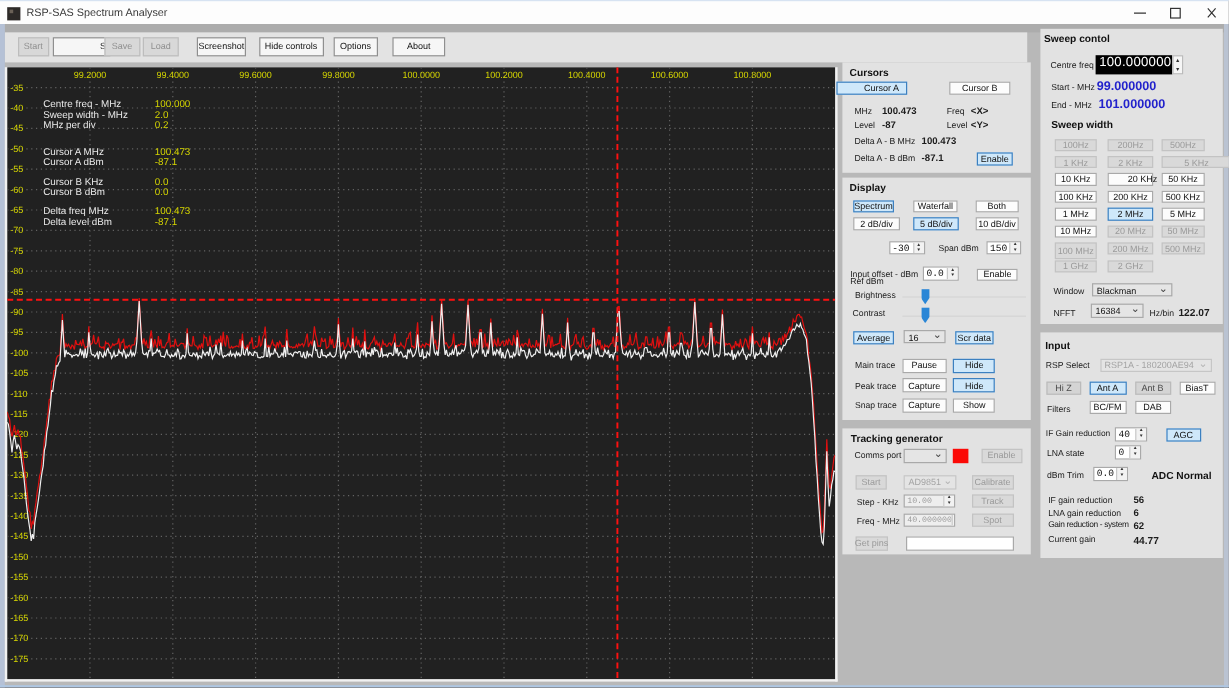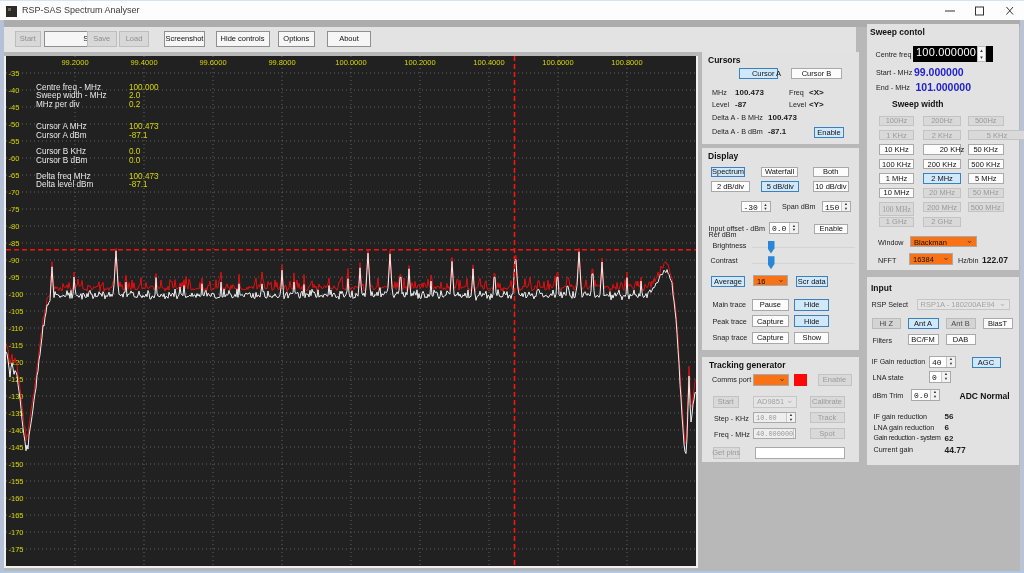--- a/index.html
+++ b/index.html
@@ -27,21 +27,21 @@
 .btn.dis2 { background:#d9d9d9; border-color:#c3c3c3; color:#9a9a9a; }
 .btn.tog { background:#d4d4d4; border-color:#bbb; color:#4a4a4a; }
 .spin { position:absolute; display:flex; background:#fff; border:1px solid #a9a9a9; font-size:8px; }
 .spin span { flex:1; padding:1px 0 0 2px; color:#111; }
 .spin .sp { width:9px; flex-shrink:0; display:flex; flex-direction:column; background:#f2f2f2; border-left:1px solid #c9c9c9; }
 .spin .sp i { flex:1; font-style:normal; font-size:4px; color:#333; display:flex; align-items:center; justify-content:center; }
 .spin { overflow:hidden;font-family:Liberation Mono, monospace; }
 .spin.dis { background:#eee; }
 .spin.dis span { font-size:6.9px; }
 .spin.dis span { color:#9a9a9a; }
-.combo { position:absolute; display:flex; background:#f97316; border:1px solid #a9a9a9; font-size:7.5px; overflow:hidden; }
+.combo { position:absolute; display:flex; background:#e5e5e5; border:1px solid #a9a9a9; font-size:7.5px; overflow:hidden; }
 .combo span { flex:1; padding:0.5px 0 0 3px; color:#111; white-space:nowrap; }
 .combo b { width:12px; font-weight:normal; color:#444; font-size:9px; line-height:7px; text-align:center; }
 .combo.dis { background:#e4e4e4; border-color:#c6c6c6; }
 .combo.dis span { color:#a3a3a3; }
 .combo.dis b { color:#b5b5b5; }
 .cfreq { position:absolute; background:#000; color:#fff; font-size:11px; padding-left:3px; letter-spacing:0.2px; }
 .cfspin { position:absolute; background:#f6f6f6; border:1px solid #bbb; display:flex; flex-direction:column; }
 .cfspin i { flex:1; font-style:normal; font-size:4.5px; color:#333; display:flex; align-items:center; justify-content:center; }
 .bluev { position:absolute; color:#2222cc; font-weight:bold; font-size:10.5px; }
 .thumb { position:absolute; width:7px; height:13px; background:#2a86d6;
@@ -180,21 +180,21 @@
 <div class="tbtn dis" style="left:14.5px;top:31px;width:26.5px;height:15.5px;">Start</div>
 <div class="tbtn" style="left:44px;top:31px;width:30px;height:15.5px;padding-left:46px;">Stop</div>
 <div class="tbtn dis" style="left:87px;top:31px;width:29.5px;height:15.5px;">Save</div>
 <div class="tbtn dis" style="left:119px;top:31px;width:30px;height:15.5px;">Load</div>
 <div class="tbtn" style="left:164px;top:31px;width:41px;height:15.5px;">Screenshot</div>
 <div class="tbtn" style="left:215.5px;top:31px;width:54px;height:15.5px;">Hide controls</div>
 <div class="tbtn" style="left:278px;top:31px;width:36.5px;height:15.5px;">Options</div>
 <div class="tbtn" style="left:327px;top:31px;width:44px;height:15.5px;">About</div>
 <div class="panel" style="left:702px;top:52px;width:157px;height:92px;"></div>
 <div class="ptitle" style="left:708px;top:55px;width:100px;height:10px;">Cursors</div>
-<div class="btn sel" style="left:739px;top:68px;width:39px;height:11px;padding-left:16px;">Cursor A</div>
+<div class="btn sel" style="left:697px;top:68px;width:59px;height:11px;padding-left:16px;">Cursor A</div>
 <div class="btn" style="left:791px;top:68px;width:51px;height:11px;">Cursor B</div>
 <div class="lbl" style="left:712px;top:88px;width:30px;height:9px;">MHz</div>
 <div class="lbl b" style="left:735px;top:88px;width:45px;height:9px;">100.473</div>
 <div class="lbl" style="left:789px;top:88px;width:25px;height:9px;">Freq</div>
 <div class="lbl b" style="left:809px;top:88px;width:25px;height:9px;">&lt;X&gt;</div>
 <div class="lbl" style="left:712px;top:100px;width:30px;height:9px;">Level</div>
 <div class="lbl b" style="left:735px;top:100px;width:30px;height:9px;">-87</div>
 <div class="lbl" style="left:789px;top:100px;width:25px;height:9px;">Level</div>
 <div class="lbl b" style="left:809px;top:100px;width:25px;height:9px;">&lt;Y&gt;</div>
 <div class="lbl" style="left:712px;top:113px;width:60px;height:9px;">Delta A - B MHz</div>
@@ -287,49 +287,49 @@
       <i>▲</i>
       <i>▼</i>
     </div>
   </div>
 <div class="btn dis2" style="left:809.5px;top:427.5px;width:35px;height:11.5px;">Spot</div>
 <div class="btn dis2" style="left:713px;top:447px;width:26.5px;height:11.5px;">Get pins</div>
 <div style="position:absolute;left:754.5px;top:446.5px;width:90px;height:12px;background:#fff;border:1px solid #a9a9a9"></div>
 <div class="panel" style="left:867px;top:24px;width:152px;height:246px;"></div>
 <div class="ptitle" style="left:870px;top:27px;width:100px;height:10px;">Sweep contol</div>
 <div class="lbl" style="left:875.5px;top:50px;width:40px;height:9px;">Centre freq</div>
-<div class="cfreq" style="left:913px;top:45.5px;width:80px;height:16px">100.000000</div>
+<div class="cfreq" style="left:913px;top:45.5px;width:64px;height:16px">100.000000</div>
 <div class="cfspin" style="left:977px;top:45.5px;width:9px;height:16px">
     <i>▲</i>
     <i>▼</i>
   </div>
 <div class="lbl" style="left:876px;top:68px;width:52px;height:9px;">Start - MHz</div>
 <div class="bluev" style="left:914px;top:66px;width:70px;height:12px;">99.000000</div>
 <div class="lbl" style="left:876px;top:82.5px;width:40px;height:9px;">End - MHz</div>
 <div class="bluev" style="left:915.5px;top:80.5px;width:75px;height:12px;">101.000000</div>
-<div class="ptitle" style="left:876px;top:99px;width:100px;height:10px;margin-left:16px;">Sweep width</div>
+<div class="ptitle" style="left:876px;top:99px;width:100px;height:10px;">Sweep width</div>
 <div class="btn dis2" style="left:879px;top:115.5px;width:35px;height:10.3px;">100Hz</div>
 <div class="btn dis2" style="left:923px;top:115.5px;width:38px;height:10.3px;">200Hz</div>
 <div class="btn dis2" style="left:967.5px;top:115.5px;width:36.5px;height:10.3px;">500Hz</div>
 <div class="btn dis2" style="left:879px;top:129.95px;width:35px;height:10.3px;">1 KHz</div>
 <div class="btn dis2" style="left:923px;top:129.95px;width:38px;height:10.3px;">2 KHz</div>
 <div class="btn dis2" style="left:967.5px;top:129.95px;width:59px;height:10.3px;">5 KHz</div>
 <div class="btn" style="left:879px;top:144.4px;width:35px;height:10.3px;">10 KHz</div>
 <div class="btn" style="left:923px;top:144.4px;width:38px;height:10.3px;padding-left:20px;">20 KHz</div>
 <div class="btn" style="left:967.5px;top:144.4px;width:36.5px;height:10.3px;">50 KHz</div>
 <div class="btn" style="left:879px;top:158.85px;width:35px;height:10.3px;">100 KHz</div>
 <div class="btn" style="left:923px;top:158.85px;width:38px;height:10.3px;">200 KHz</div>
 <div class="btn" style="left:967.5px;top:158.85px;width:36.5px;height:10.3px;">500 KHz</div>
 <div class="btn" style="left:879px;top:173.3px;width:35px;height:10.3px;">1 MHz</div>
 <div class="btn sel" style="left:923px;top:173.3px;width:38px;height:10.3px;">2 MHz</div>
 <div class="btn" style="left:967.5px;top:173.3px;width:36.5px;height:10.3px;">5 MHz</div>
 <div class="btn" style="left:879px;top:187.75px;width:35px;height:10.3px;">10 MHz</div>
 <div class="btn dis2" style="left:923px;top:187.75px;width:38px;height:10.3px;">20 MHz</div>
 <div class="btn dis2" style="left:967.5px;top:187.75px;width:36.5px;height:10.3px;">50 MHz</div>
-<div class="btn dis2" style="left:879px;top:202.2px;width:35px;height:14px;font-family:Liberation Serif, serif;">100 MHz</div>
+<div class="btn dis2" style="left:879px;top:202.2px;width:35px;height:14px;">100 MHz</div>
 <div class="btn dis2" style="left:923px;top:202.2px;width:38px;height:10.3px;">200 MHz</div>
 <div class="btn dis2" style="left:967.5px;top:202.2px;width:36.5px;height:10.3px;">500 MHz</div>
 <div class="btn dis2" style="left:879px;top:216.65px;width:35px;height:10.3px;">1 GHz</div>
 <div class="btn dis2" style="left:923px;top:216.65px;width:38px;height:10.3px;">2 GHz</div>
 <div class="lbl" style="left:878px;top:238px;width:35px;height:9px;">Window</div>
 <div class="combo" style="left:910px;top:236px;width:66.5px;height:10.5px">
     <span>Blackman</span>
     <b>⌄</b>
   </div>
 <div class="lbl" style="left:878px;top:255.5px;width:30px;height:9px;">NFFT</div>

